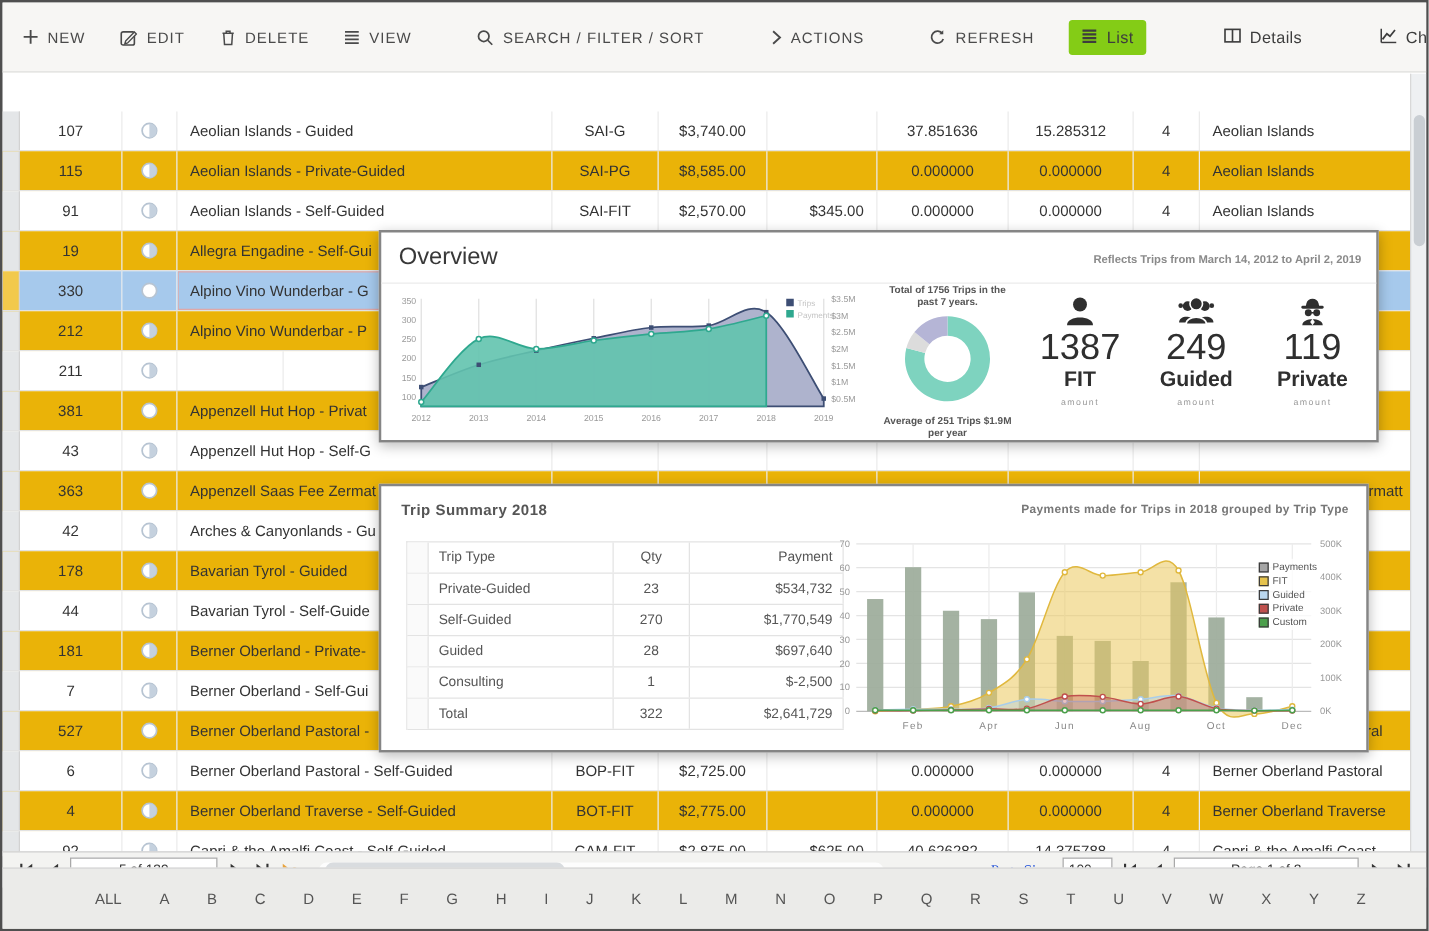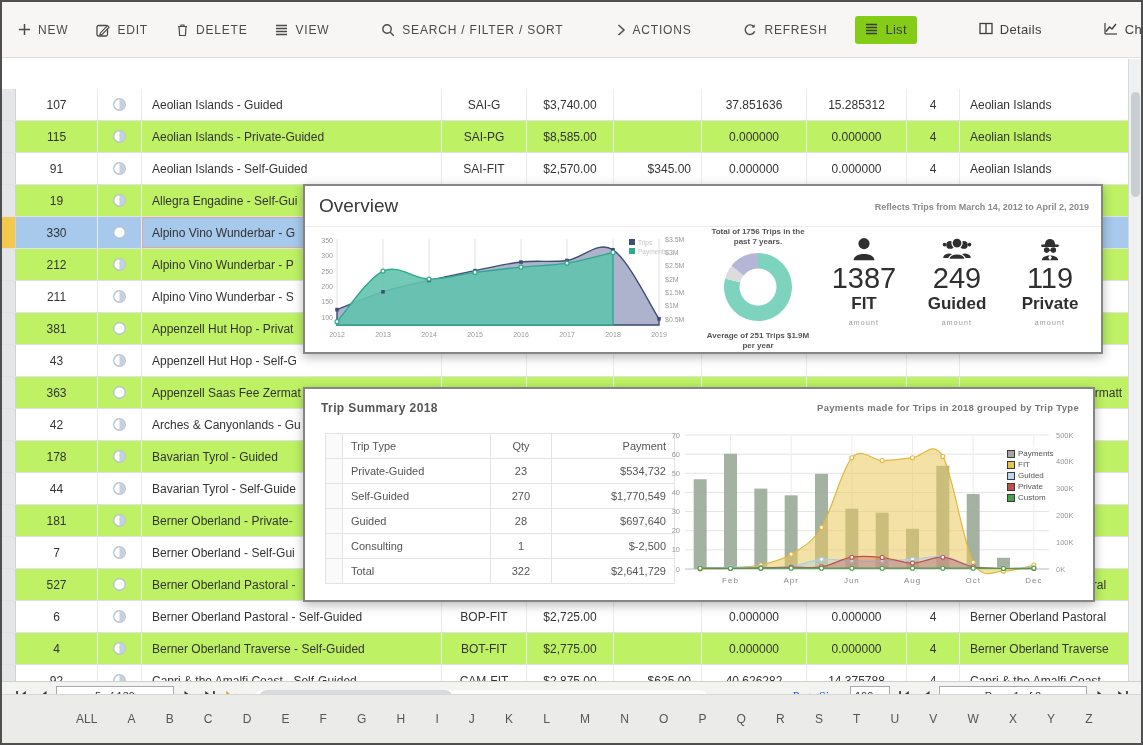--- a/index.html
+++ b/index.html
@@ -19,21 +19,21 @@
   .vbtn.active{background:#84cc16;border-radius:3px;padding:6px 10px;}
 
   
   .ghead{position:absolute;top:56px;left:0;width:1128px;height:31px;display:flex;
     background:#ecedee;border-bottom:1px solid #c9c9c9;font-size:12px;font-weight:bold;color:#444;}
   .ghead .cell{display:flex;align-items:center;justify-content:center;border-right:1px solid #d6d6d6;
     white-space:nowrap;overflow:hidden;}
   .ghead .c-name{background:#f7d778;justify-content:flex-start;padding-left:10px;}
   .gbody{position:absolute;top:87px;left:0;width:1128px;height:596px;overflow:hidden;}
   .row{display:flex;height:32px;font-size:12px;color:#333;background:#fff;border-bottom:1px solid #e2e2e2;}
-  .row.alt{background:#bef264;}
+  .row.alt{background:#eab308;}
   .cell{display:flex;align-items:center;justify-content:center;border-right:1px solid #ebebeb;
     white-space:nowrap;overflow:hidden;height:100%;}
   .gut{width:14px;background:#e4e6e8;border-right:1px solid #d2d2d2;flex:none;height:100%;}
   .row.selected .cell{background:#a6c9ec;}
   .row.selected .gut{background:#f2c94c;}
   .row.selected .c-name{box-shadow:inset 0 0 0 1px #dfa8a8;}
   .c-id{width:82px;}
   .c-data{width:44px;}
   .c-name{width:300px;justify-content:flex-start;padding-left:10px;}
   .c-code{width:85px;}
@@ -305,21 +305,20 @@
       </div>
       <div class="row">
         <div class="gut"></div>
         <div class="cell c-id">211</div>
         <div class="cell c-data">
           <svg width="15" height="15" viewBox="0 0 15 15">
             <circle cx="7.5" cy="7.5" r="5.8" fill="#fff" stroke="#b7c4d2" stroke-width="1.4"></circle>
             <path d="M7.5 1.7a5.8 5.8 0 0 1 0 11.6z" fill="#c5d1de"></path>
           </svg>
         </div>
-        <div class="cell c-name">Alpino Vino Wunderbar - S</div>
         <div class="cell c-code"></div>
         <div class="cell c-price"></div>
         <div class="cell c-single"></div>
         <div class="cell c-lat"></div>
         <div class="cell c-lng"></div>
         <div class="cell c-zoom"></div>
         <div class="cell c-dest"></div>
       </div>
       <div class="row alt">
         <div class="gut"></div>

